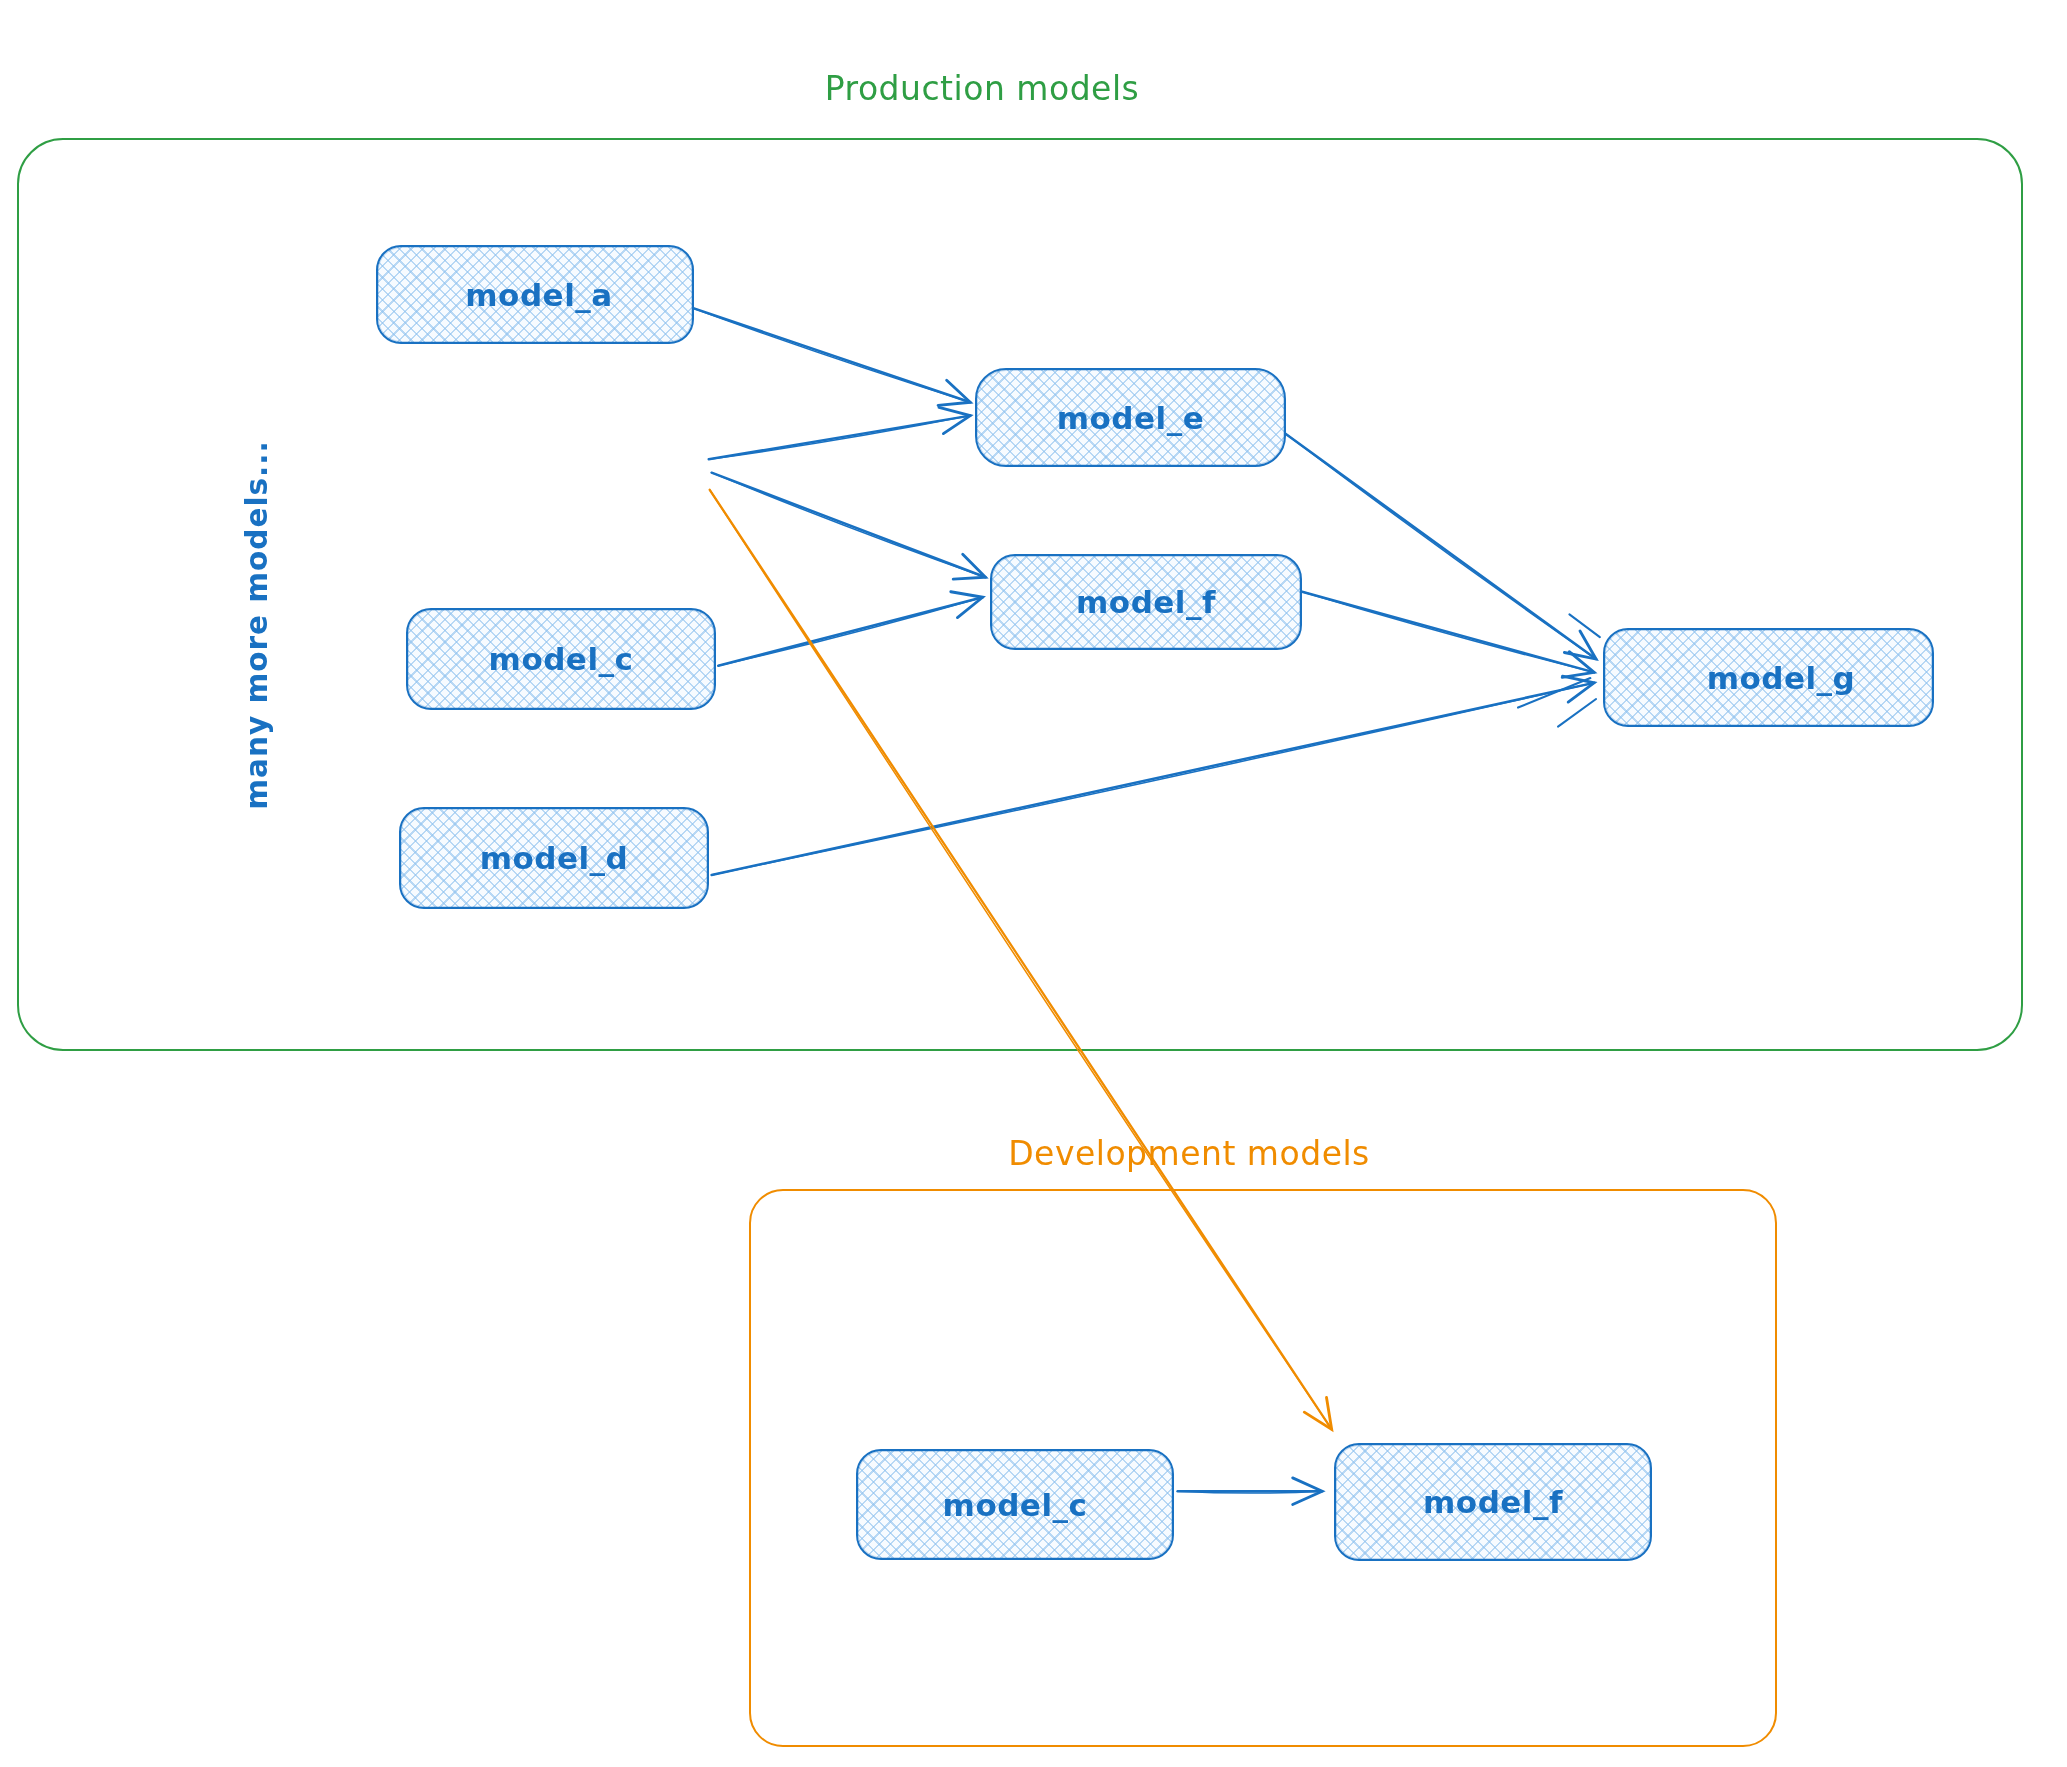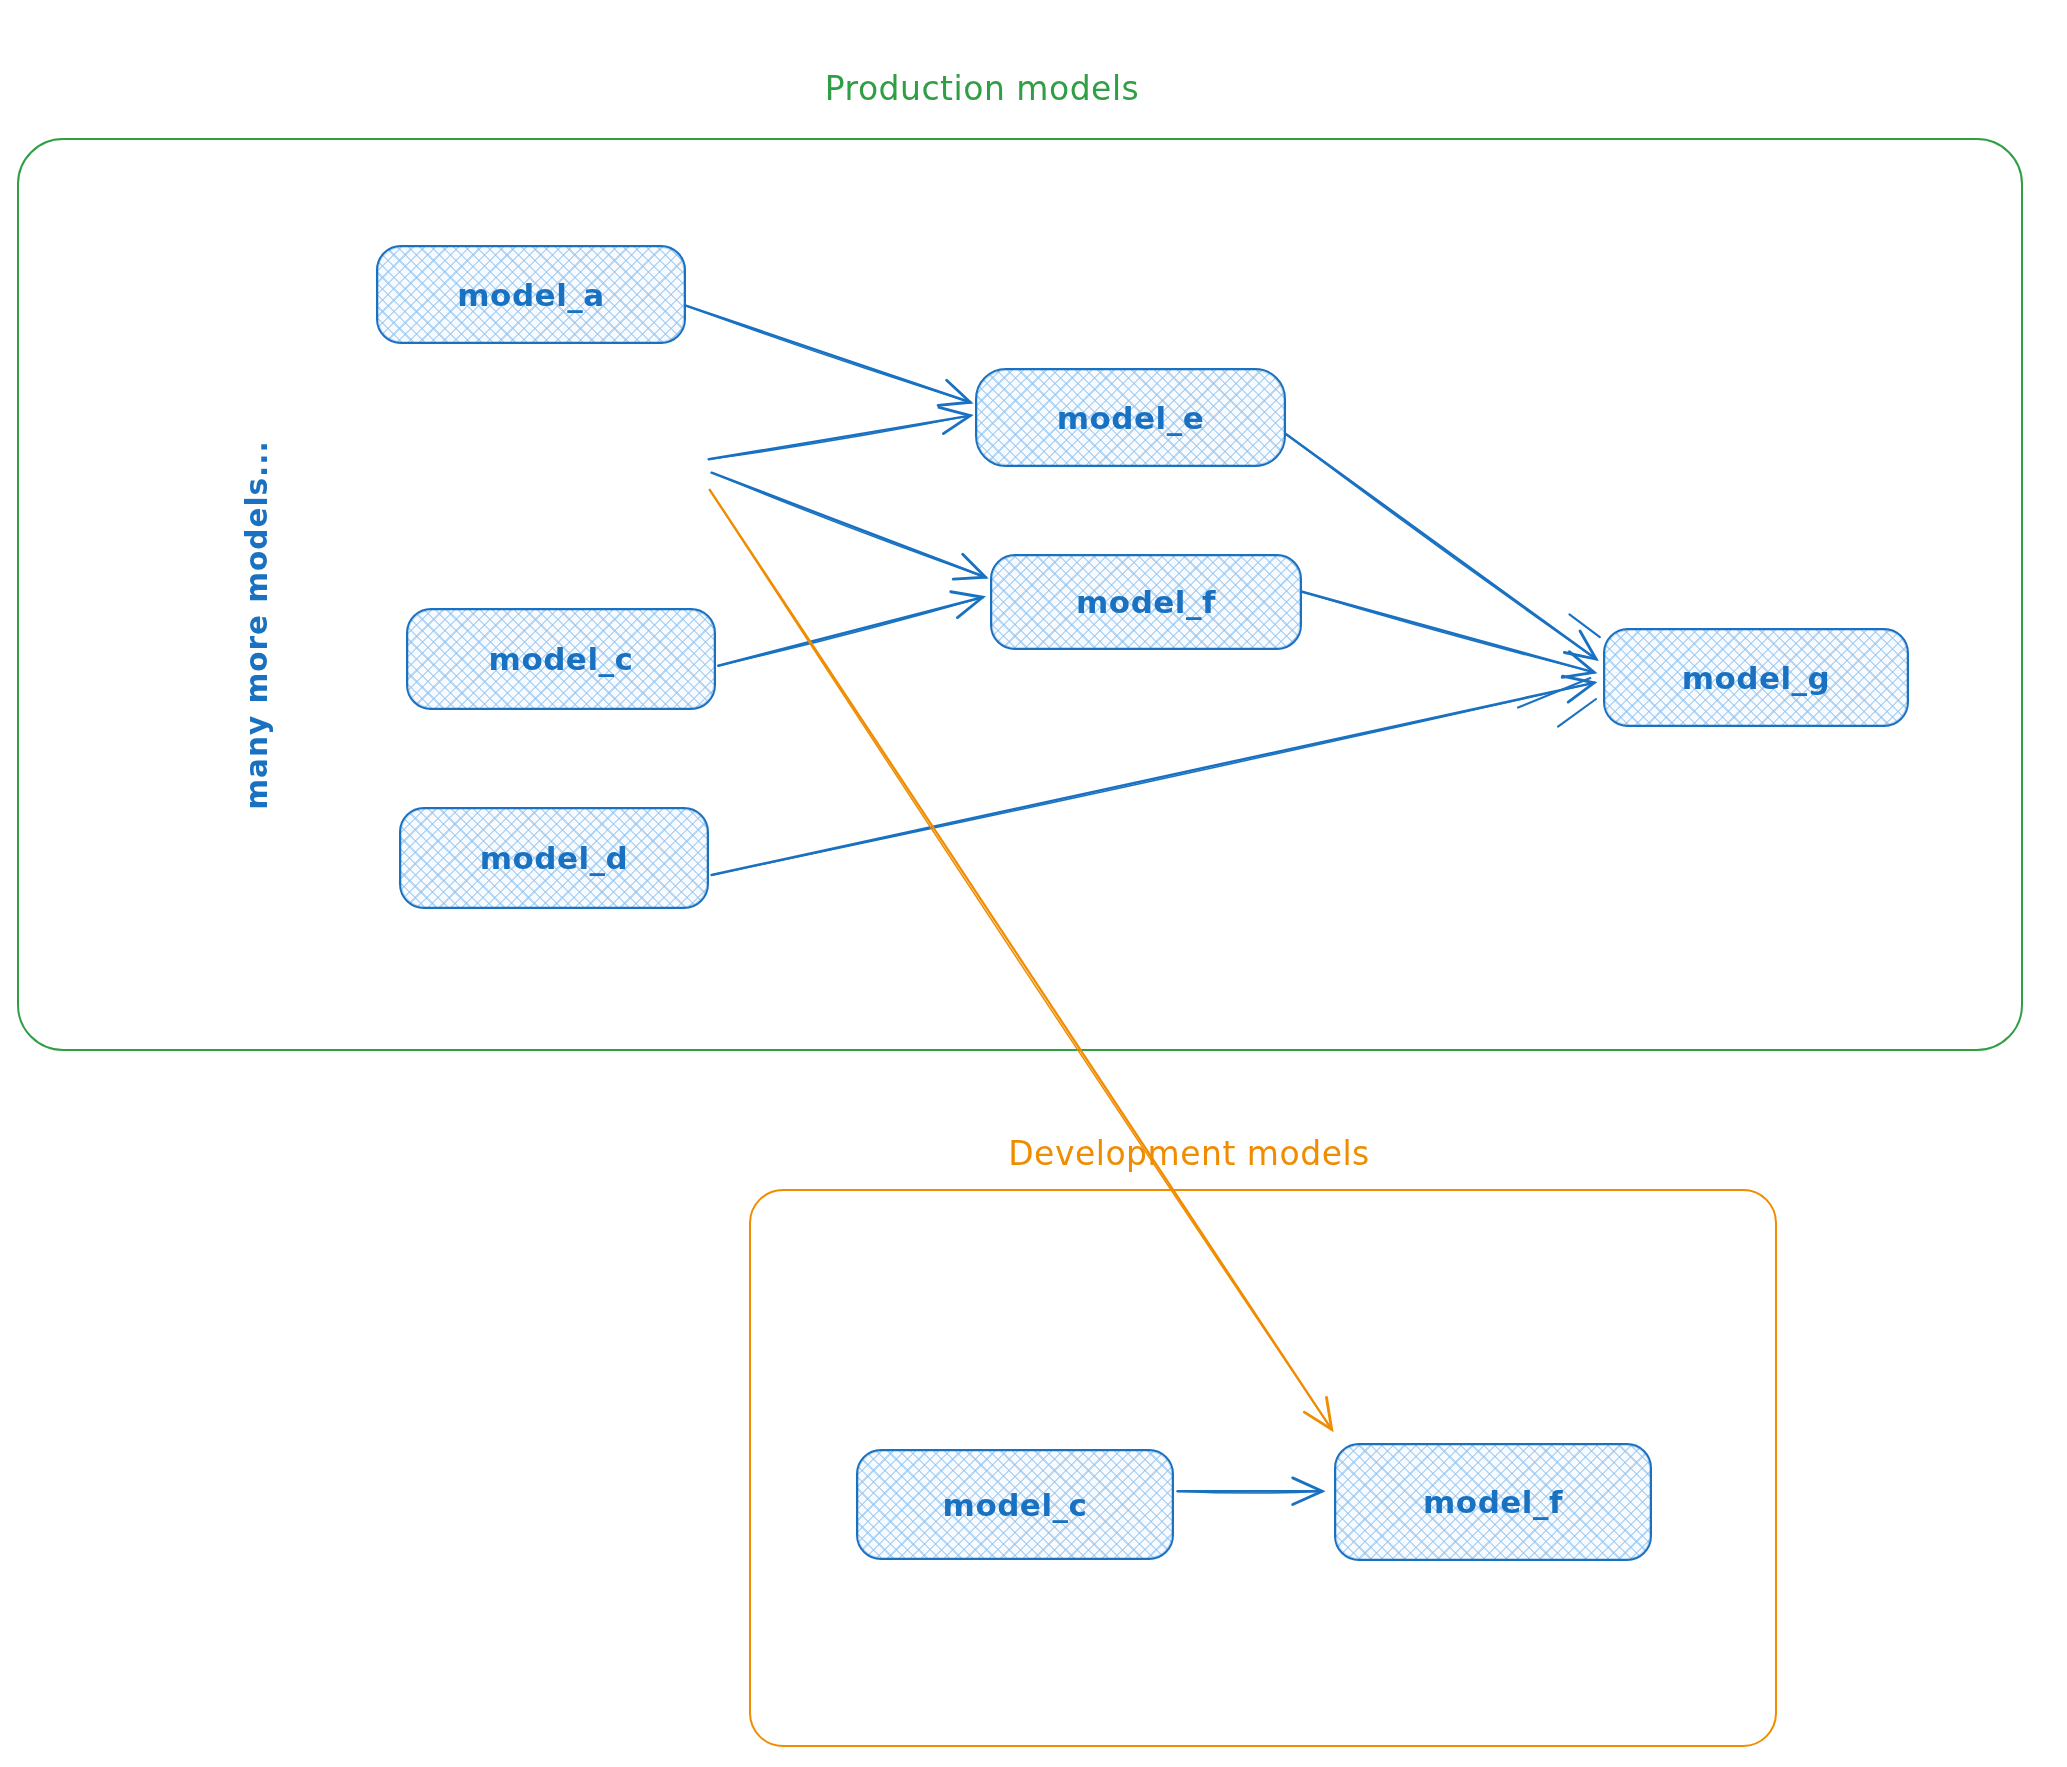--- a/index.html
+++ b/index.html
@@ -96,36 +96,36 @@
         <path d="M1596 744 L1672 713"></path>
       </g>
     </g>
 
     <g stroke="#f08c00" stroke-width="2.4" fill="none" stroke-linecap="round">
       <path d="M746 515 L1400 1503" marker-end="url(#ah-orange)"></path>
       <path d="M746 515 Q1069 1012 1400 1503" stroke-width="1.6"></path>
     </g>
   </svg>
 
-  <div class="node" style="left:376px;top:245px;width:306px;height:95px;">
+  <div class="node" style="left:376px;top:245px;width:306px;height:95px;padding-left:8px;">
     <span>model_a</span>
   </div>
   <div class="node" style="left:406px;top:608px;width:306px;height:98px;">
     <span>model_c</span>
   </div>
   <div class="node" style="left:399px;top:807px;width:306px;height:98px;align-items:center;">
     <span>model_d</span>
   </div>
   <div class="node" style="left:975px;top:368px;width:307px;height:95px;border-radius:31px;">
     <span>model_e</span>
   </div>
   <div class="node" style="left:990px;top:554px;width:308px;height:92px;">
     <span>model_f</span>
   </div>
-  <div class="node" style="left:1603px;top:628px;width:302px;height:95px;">
+  <div class="node" style="left:1603px;top:628px;width:302px;height:95px;padding-left:25px;">
     <span>model_g</span>
   </div>
 
   <div class="node" style="left:856px;top:1449px;width:314px;height:107px;">
     <span>model_c</span>
   </div>
   <div class="node" style="left:1334px;top:1443px;width:314px;height:114px;">
     <span>model_f</span>
   </div>
 

